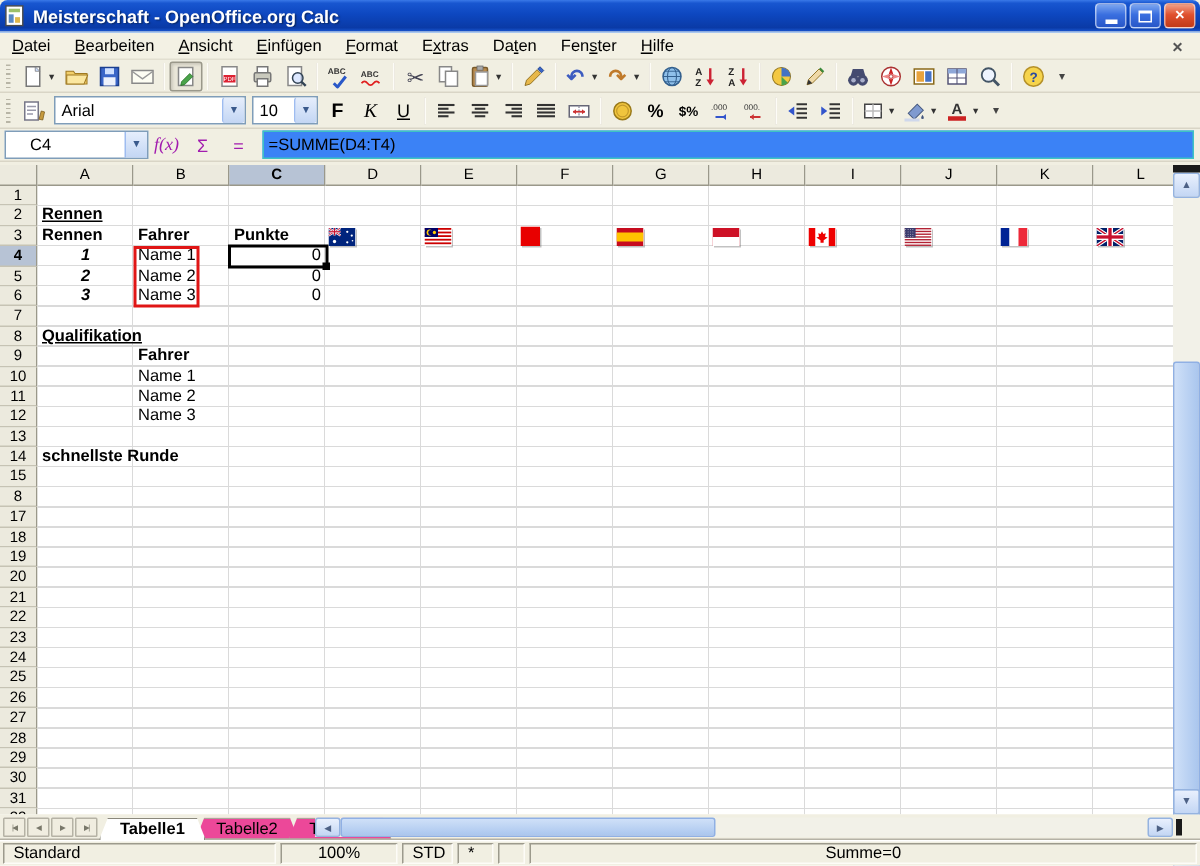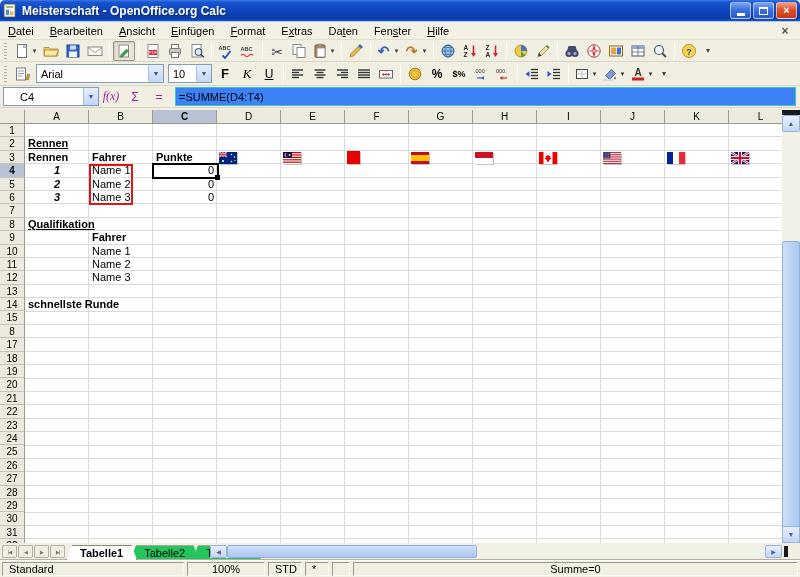--- a/index.html
+++ b/index.html
@@ -90,21 +90,21 @@
   #vthumb { position:absolute; left:0; top:131px; width:18px; height:392px; background:linear-gradient(90deg,#cfe0f8,#aac6ee); border:1px solid #90b0e4; border-radius:2px; }
   #vsplit { position:absolute; left:782px; top:110px; width:18px; height:5px; background:#1a1a1a; z-index:5; }
 
   
   #tabbar { position:absolute; left:0; top:543px; width:800px; height:17px; background:#f1efe2; }
   #tabnav { position:absolute; left:2px; top:2px; display:flex; gap:1px; }
   .navbtn { width:15px; height:13px; background:#f0ede0; border:1px solid #b5b2a5; border-radius:1px;
     font-size:5px; color:#79786a; display:flex; align-items:center; justify-content:center; letter-spacing:-1px; }
   #tabs { position:absolute; left:66px; top:2px; height:15px; display:flex; }
   .tab { height:15px; padding:0 14px; margin-right:-7px; display:flex; align-items:center; justify-content:center;
-    background:#22c55e; clip-path:polygon(6px 0, calc(100% - 6px) 0, 100% 100%, 0 100%);
+    background:#ec4899; clip-path:polygon(6px 0, calc(100% - 6px) 0, 100% 100%, 0 100%);
     box-shadow:inset 0 0 0 1px #aaa79a; font-size:11px; }
   .tab.active { background:#fff; font-weight:bold; z-index:2; box-shadow:inset 0 1px 0 #8a887c, inset 1px 0 0 #8a887c, inset -1px 0 0 #8a887c; }
   #hscroll { position:absolute; left:210px; top:2px; width:572px; height:13px; display:flex; background:#f2f1e8; }
   .hbtn { width:17px; height:13px; background:linear-gradient(180deg,#e9f0fd,#c3d6f4); border:1px solid #95b3e0; border-radius:2px;
     color:#4d6185; font-size:6px; display:flex; align-items:center; justify-content:center; }
   #hthumb { width:250px; height:13px; background:linear-gradient(180deg,#cfe0f8,#aac6ee); border:1px solid #90b0e4; border-radius:2px; }
   #htrack { flex:1; }
   #hsplit { position:absolute; left:784px; top:3px; width:4px; height:11px; background:#1a1a1a; }
 
   

